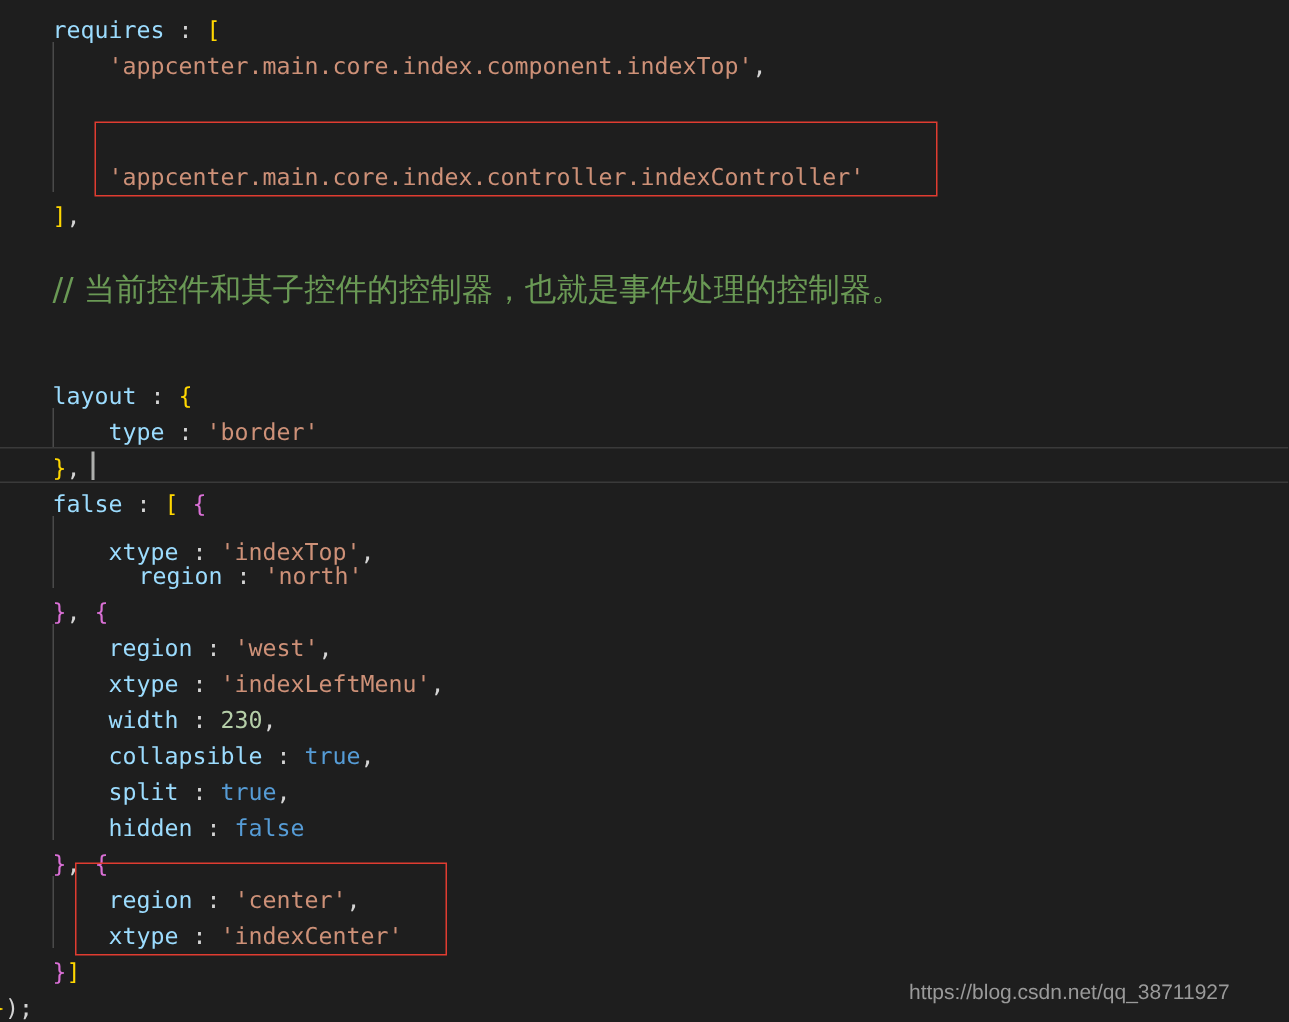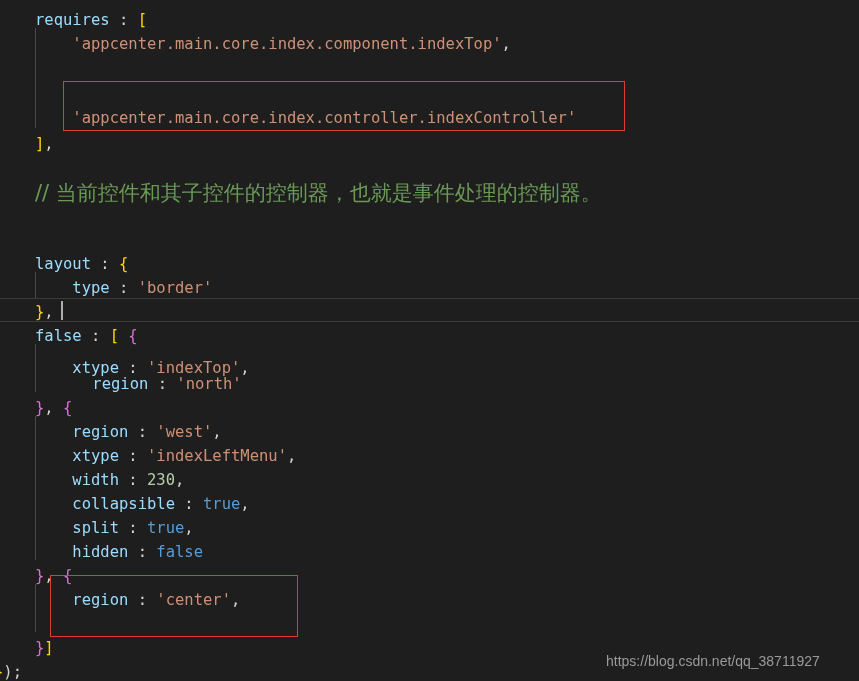--- a/index.html
+++ b/index.html
@@ -153,20 +153,21 @@
     <div class="line" style="top:492px;"><span class="txt">    <span class="prop">collapsible</span><span class="punc"> : </span><span class="kw">true</span><span class="punc">,</span></span></div>
 
     <div class="line" style="top:540px;"><span class="txt">    <span class="prop">hidden</span><span class="punc"> : </span><span class="kw">false</span></span></div>
 
     <div class="line" style="top:516px;"><span class="txt">    <span class="prop">split</span><span class="punc"> : </span><span class="kw">true</span><span class="punc">,</span></span></div>
 
     <div class="line" style="top:564px;"><span class="txt"><span class="br2">}</span><span class="punc">,</span><span class="punc"> </span><span class="br2">{</span></span></div>
 
     <div class="line" style="top:588px;"><span class="txt">    <span class="prop">region</span><span class="punc"> : </span><span class="str">'center'</span><span class="punc">,</span></span></div>
 
+    <div class="line" style="top:612px;"><span class="txt">    <span class="prop">xtype</span><span class="punc"> : </span><span class="str">'indexCenter'</span></span></div>
 
     <div class="line" style="top:636px;"><span class="txt"><span class="br2">}</span><span class="br1">]</span></span></div>
 
     <div class="line flush" style="top:660px; left:-6px;"><span class="txt"><span class="br1">}</span><span class="punc">);</span></span></div>
 
   </div>
 
   <div class="redbox" style="left:63px; top:81px; width:562px; height:50px;"></div>
   <div class="redbox" style="left:50px; top:575px; width:248px; height:62px;"></div>
 

